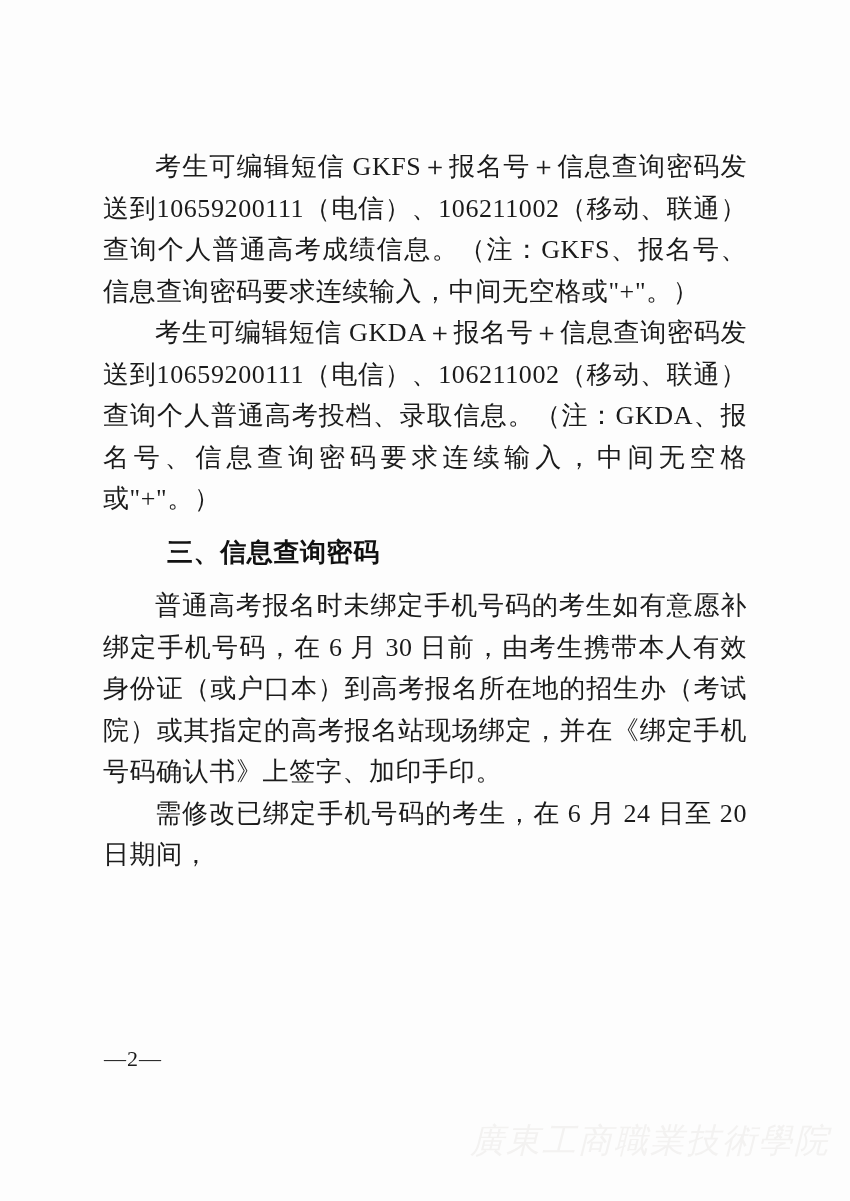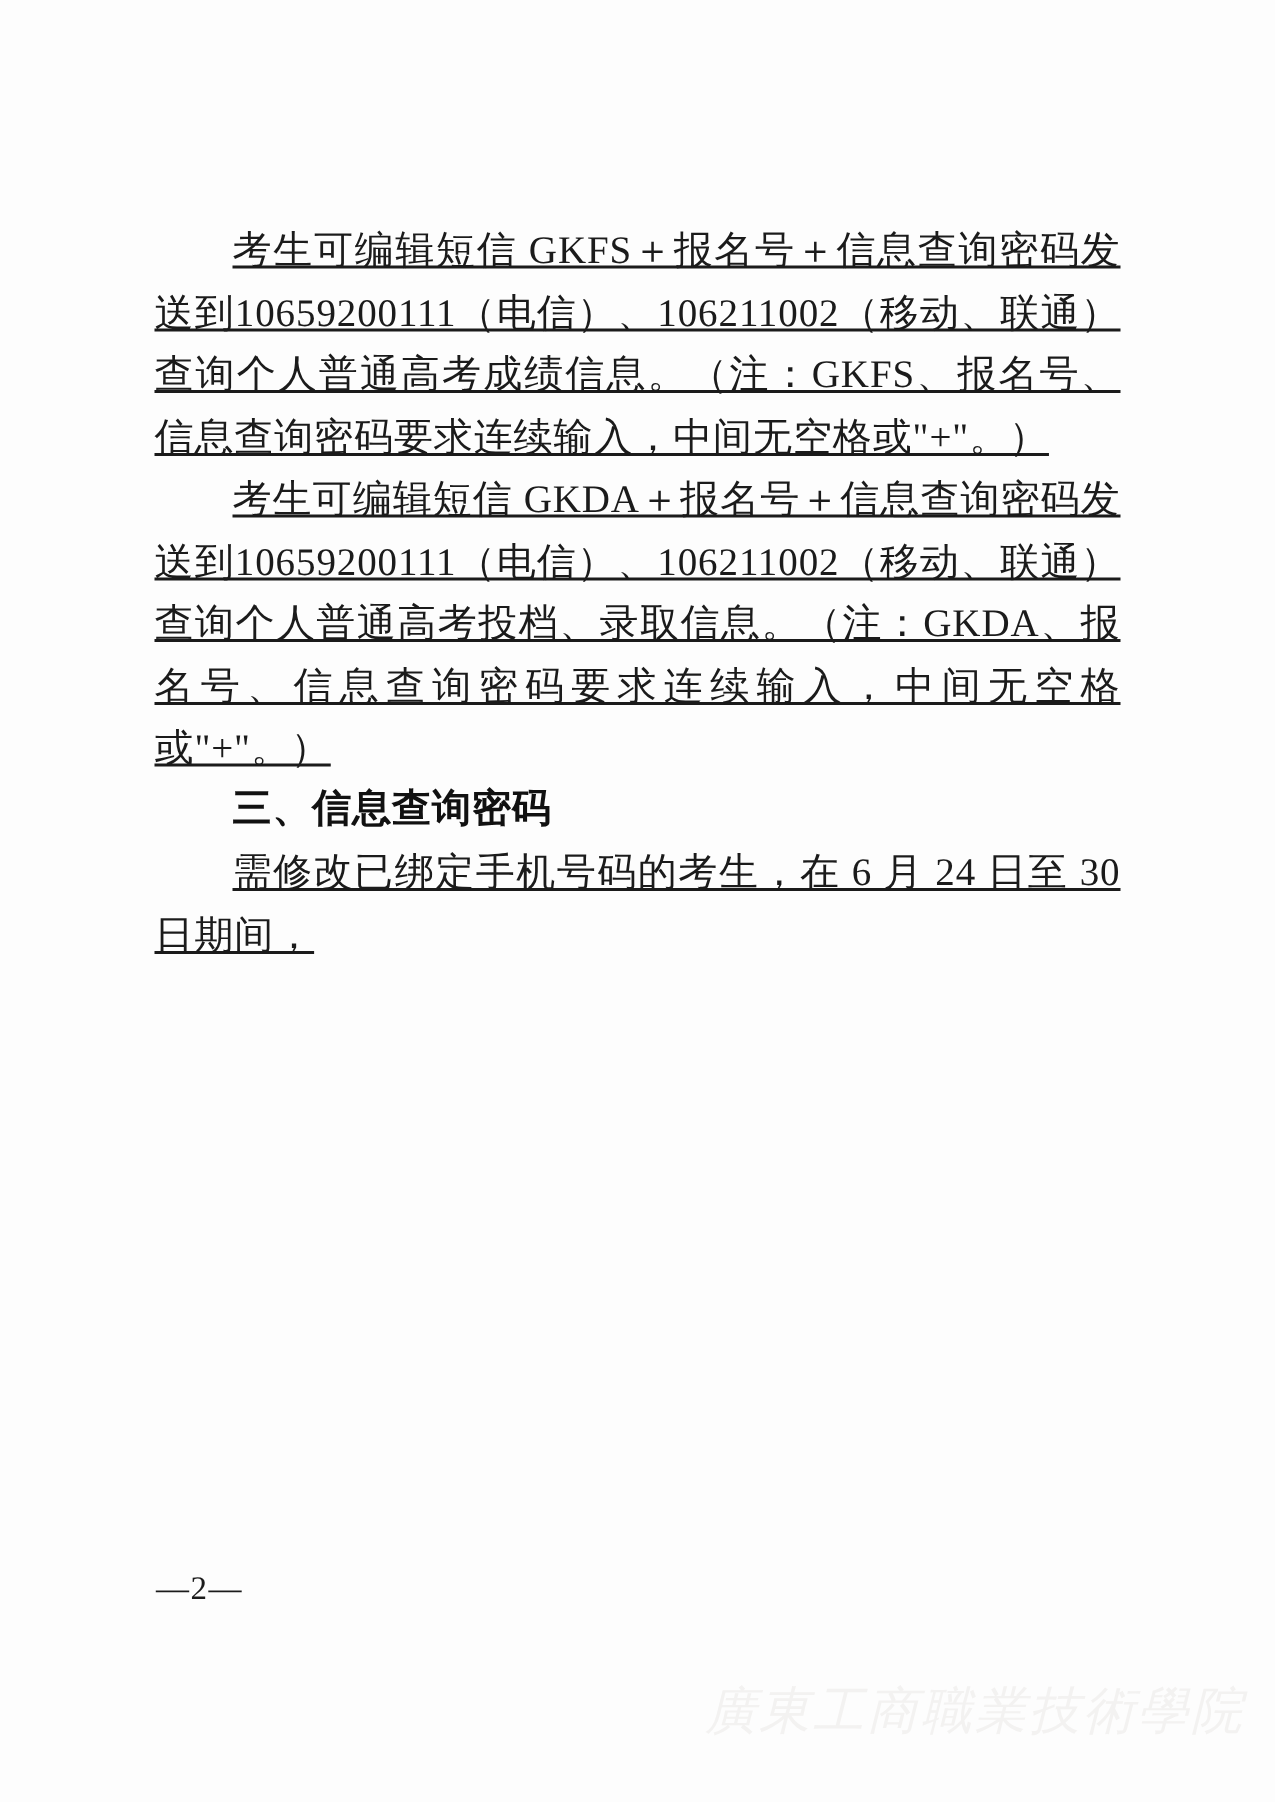--- a/index.html
+++ b/index.html
@@ -23,29 +23,28 @@
     width: 644px;
     font-size: 26px;
     line-height: 41.5px;
     text-align: justify;
     text-justify: inter-character;
     letter-spacing: 0.6px;
   }
   .para {
     margin: 0;
     text-indent: 2em;
-    text-decoration: underline;
   }
   .heading {
-    margin: 0;
+    margin: 12px;
     text-indent: 2em;
     font-size: 26px;
     line-height: 41.5px;
     font-weight: 700;
-    font-family: Liberation Mono, monospace;
+    font-family: Liberation Sans, sans-serif;
     color: #111111;
   }
   .page-number {
     position: absolute;
     left: 104px;
     top: 1046px;
     font-size: 22px;
     letter-spacing: 1px;
     color: #1b1b1b;
     font-family: "Liberation Serif", "DejaVu Serif", serif;
@@ -66,19 +65,20 @@
   }
 </style>
 </head>
 <body>
 
 <div class="page">
   <main class="body-text">
     <p class="para">考生可编辑短信 GKFS＋报名号＋信息查询密码发送到10659200111（电信）、106211002（移动、联通）查询个人普通高考成绩信息。（注：GKFS、报名号、信息查询密码要求连续输入，中间无空格或"+"。）</p>
     <p class="para">考生可编辑短信 GKDA＋报名号＋信息查询密码发送到10659200111（电信）、106211002（移动、联通）查询个人普通高考投档、录取信息。（注：GKDA、报名号、信息查询密码要求连续输入，中间无空格或"+"。）</p>
     <h2 class="heading">三、信息查询密码</h2>
-    <p class="para">需修改已绑定手机号码的考生，在 6 月 24 日至 30 日期间，</p>
+    <p class="para">普通高考报名时未绑定手机号码的考生如有意愿补绑定手机号码，在 6 月 30 日前，由考生携带本人有效身份证（或户口本）到高考报名所在地的招生办（考试院）或其指定的高考报名站现场绑定，并在《绑定手机号码确认书》上签字、加印手印。</p>
+    <p class="para">需修改已绑定手机号码的考生，在 6 月 24 日至 20 日期间，</p>
   </main>
 
   <div class="watermark">廣東工商職業技術學院</div>
 
   <div class="page-number">—2—</div>
 </div>
 
 </body></html>

